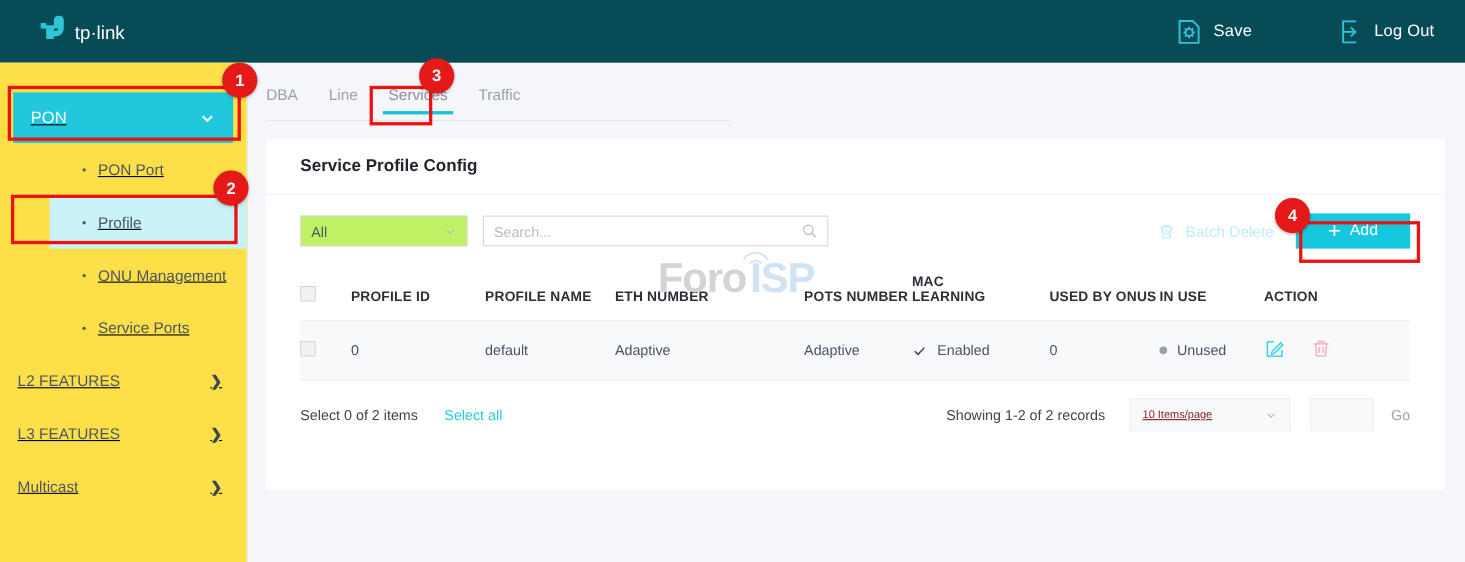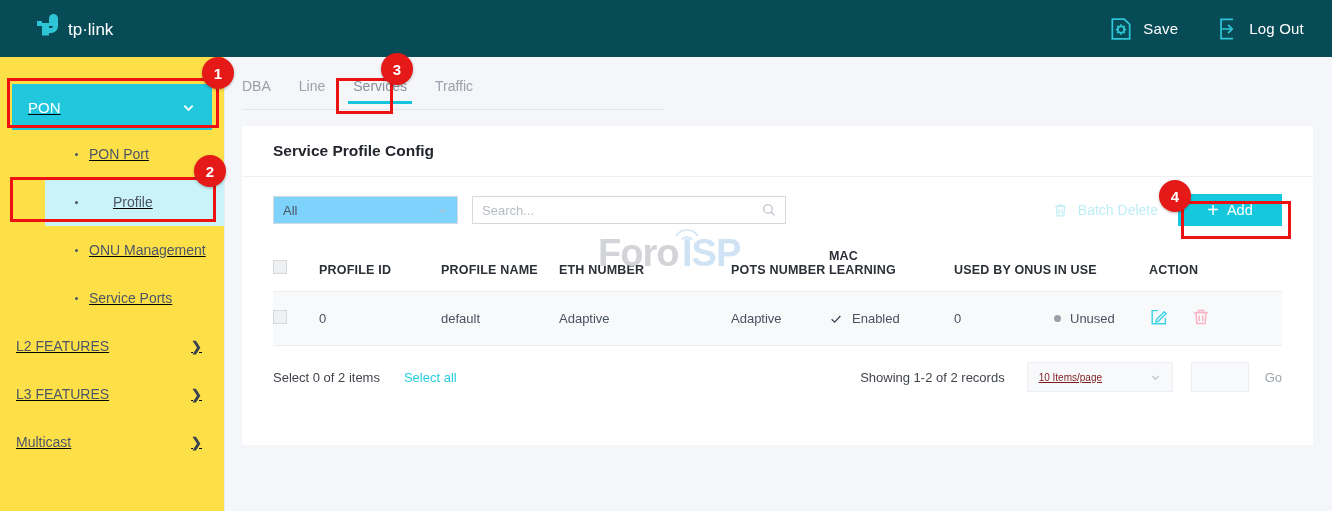--- a/index.html
+++ b/index.html
@@ -11,21 +11,21 @@
   }
   .app { position: relative; width: 1332px; height: 511px; }
 
   
   .topbar {
     position: absolute; left: 0; top: 0; width: 1332px; height: 57px;
     background: #074b57; display: flex; align-items: center;
   }
   .logo { display: flex; align-items: center; margin-left: 32px; }
   .logo svg { display: block; }
-  .topbar-right { margin-left: auto; display: flex; align-items: flex-start; margin-right: 28px; }
+  .topbar-right { margin-left: auto; display: flex; align-items: flex-start; margin-right: 28px; gap: 40px; }
   .tb-action { display: flex; align-items: center; cursor: pointer; margin-left: 36px; }
   .tb-action .ic { width: 26px; height: 26px; margin-right: 9px; }
   .tb-action .lbl { color: #ffffff; font-size: 15px; letter-spacing: .2px; }
 
   
   .sidebar {
     position: absolute; left: 0; top: 57px; width: 225px; height: 454px;
     background: #fde047; border-right: 1px solid #e6ecef; text-decoration: underline;
   }
   .side-head {
@@ -35,21 +35,21 @@
   .side-head .t { color: #ffffff; font-size: 15px; flex: 1; }
   .side-head .chev { color: #ffffff; }
   .sub-item {
     height: 48px; display: flex; align-items: center; padding-left: 30px;
     color: #4c5566; font-size: 14px; cursor: pointer; margin-left: 45px;
   }
   .sub-item .dot {
     width: 3px; height: 3px; border-radius: 50%; background: #4c5566;
     margin-right: 11px; flex: none;
   }
-  .sub-item.active { background: #c9f3f8; gap: 24px; }
+  .sub-item.active { background: #c9f3f8; }
   .grp-item {
     height: 48px; display: flex; align-items: center; padding: 0 22px 0 16px;
     color: #4c5566; font-size: 14px; cursor: pointer; justify-content: space-between;
   }
   .grp-item .caret { font-weight: bold; font-size: 13px; color: #3c4452; }
 
   
   .tabs {
     position: absolute; left: 242px; top: 78px; width: 422px; height: 32px;
     border-bottom: 1px solid #e3e6ea; display: flex; align-items: flex-start;
@@ -71,21 +71,21 @@
   }
   .card-title {
     height: 51px; display: flex; align-items: center; padding-left: 31px;
     font-size: 15.5px; font-weight: bold; color: #22262c;
     border-bottom: 1px solid #eef0f2;
   }
 
   
   .toolbar { position: relative; height: 66px; padding: 0 31px; display: flex; align-items: center; }
   .sel-all {
-    width: 185px; height: 28px; border: 1px solid #d6dade; background: #7dd3fc;
+    width: 152px; height: 28px; border: 1px solid #d6dade; background: #bef264;
     display: flex; align-items: center; padding: 0 9px; cursor: pointer;
   }
   .sel-all .v { flex: 1; font-size: 13px; color: #4d5562; }
   .sel-all .cv { color: #b6bcc4; font-size: 11px; }
   .searchbox {
     width: 314px; height: 28px; border: 1px solid #d6dade; background: #fff;
     margin-left: 14px; display: flex; align-items: center; padding: 0 9px;
   }
   .searchbox input {
     flex: 1; border: none; outline: none; font-size: 13px; color: #4d5562;

